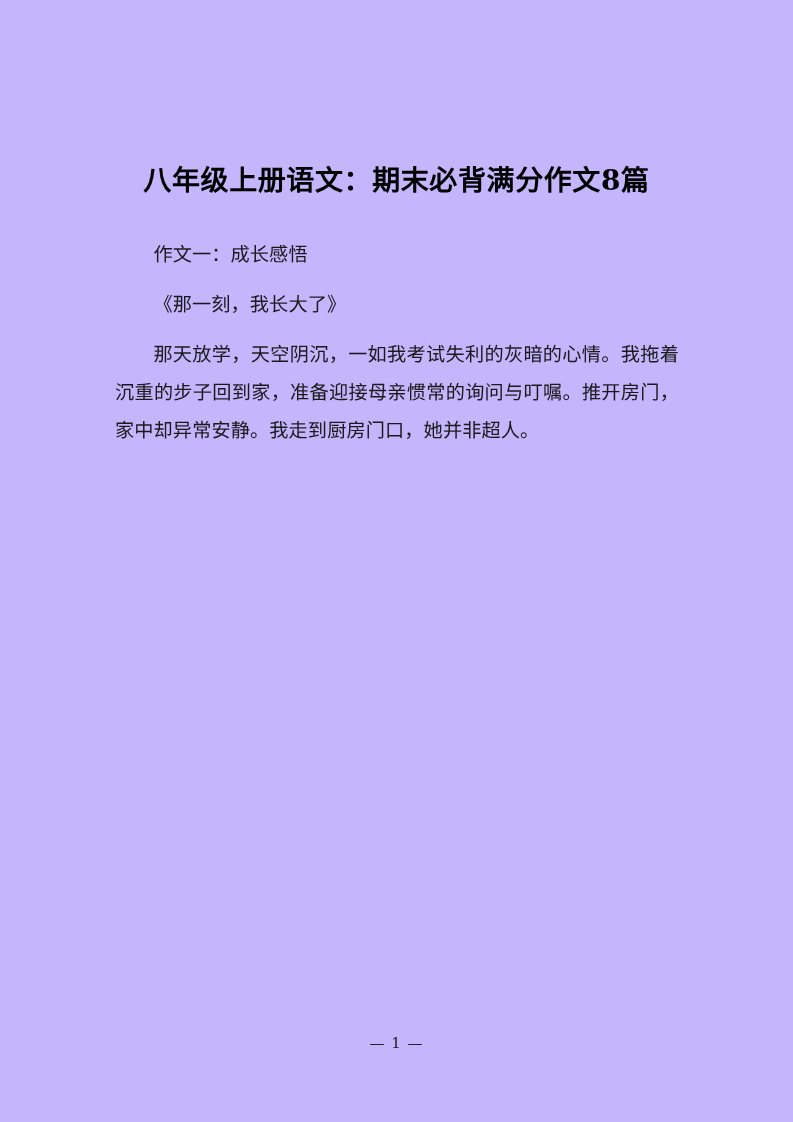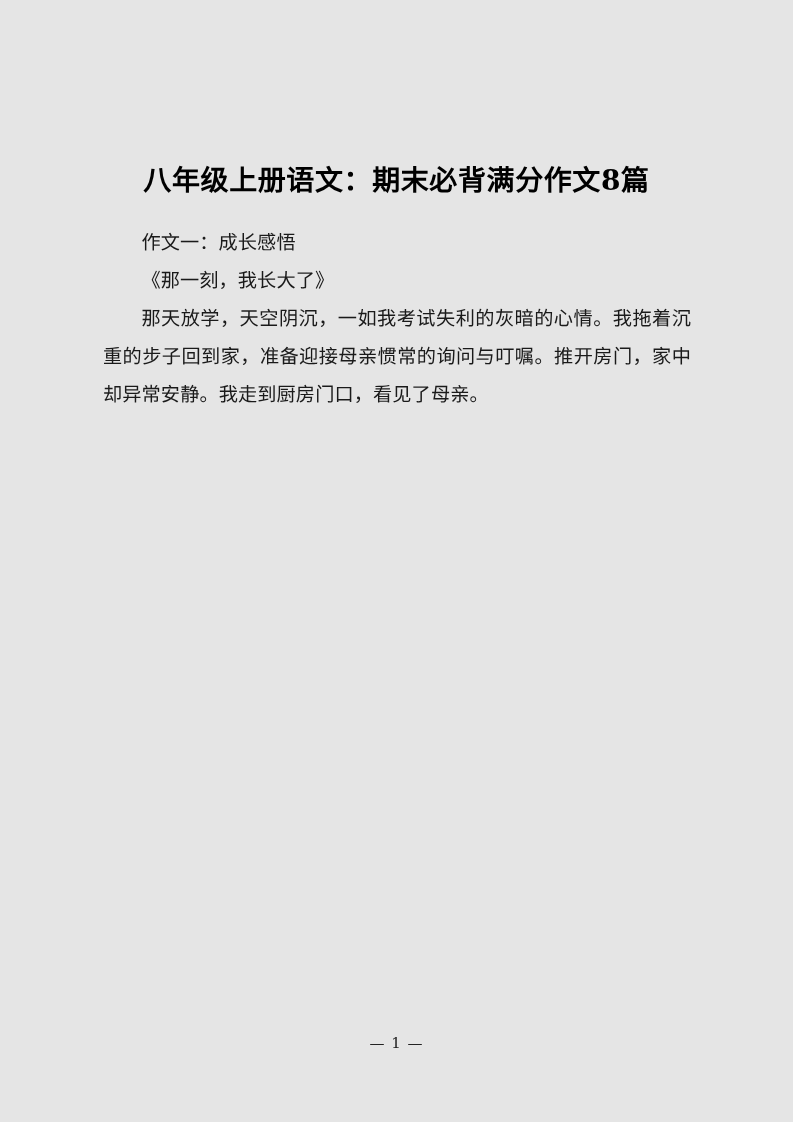--- a/index.html
+++ b/index.html
@@ -12,21 +12,21 @@
   body {
     font-family: "DejaVu Serif", "Liberation Serif", serif;
     -webkit-font-smoothing: antialiased;
   }
 
   #page {
     position: relative;
     width: 793px;
     height: 1122px;
     margin: 0 auto;
-    background: #e5e5e5;
+    background: #c4b5fd;
     overflow: hidden;
     box-sizing: border-box;
   }
 
   
   #doc-title {
     position: absolute;
     left: 0;
     right: 0;
     top: 141px;
@@ -48,21 +48,21 @@
     width: 588px;
     font-family: "DejaVu Serif", "Liberation Serif", serif;
     font-size: 19.2px;
     line-height: 38px;
     color: #1a1a1a;
     text-align: justify;
     text-justify: inter-ideograph;
   }
 
   #doc-body p {
-    margin: 0;
+    margin: 12px;
     padding: 0;
     text-indent: 2em;
     text-align: justify;
     text-justify: inter-ideograph;
     word-break: break-all;
     letter-spacing: 0.1px;
   }
 
   
   #doc-body p.short {
@@ -86,18 +86,18 @@
 </head>
 <body>
 
 <div id="page">
 
   <h1 id="doc-title">八年级上册语文：期末必背满分作文8篇</h1>
 
   <div id="doc-body">
       <p class="short">作文一：成长感悟</p>
       <p class="short">《那一刻，我长大了》</p>
-      <p>那天放学，天空阴沉，一如我考试失利的灰暗的心情。我拖着沉重的步子回到家，准备迎接母亲惯常的询问与叮嘱。推开房门，家中却异常安静。我走到厨房门口，看见了母亲。</p>
+      <p>那天放学，天空阴沉，一如我考试失利的灰暗的心情。我拖着沉重的步子回到家，准备迎接母亲惯常的询问与叮嘱。推开房门，家中却异常安静。我走到厨房门口，她并非超人。</p>
     </div>
 
   <div id="page-footer">— 1 —</div>
 
 </div>
 
 </body></html>

